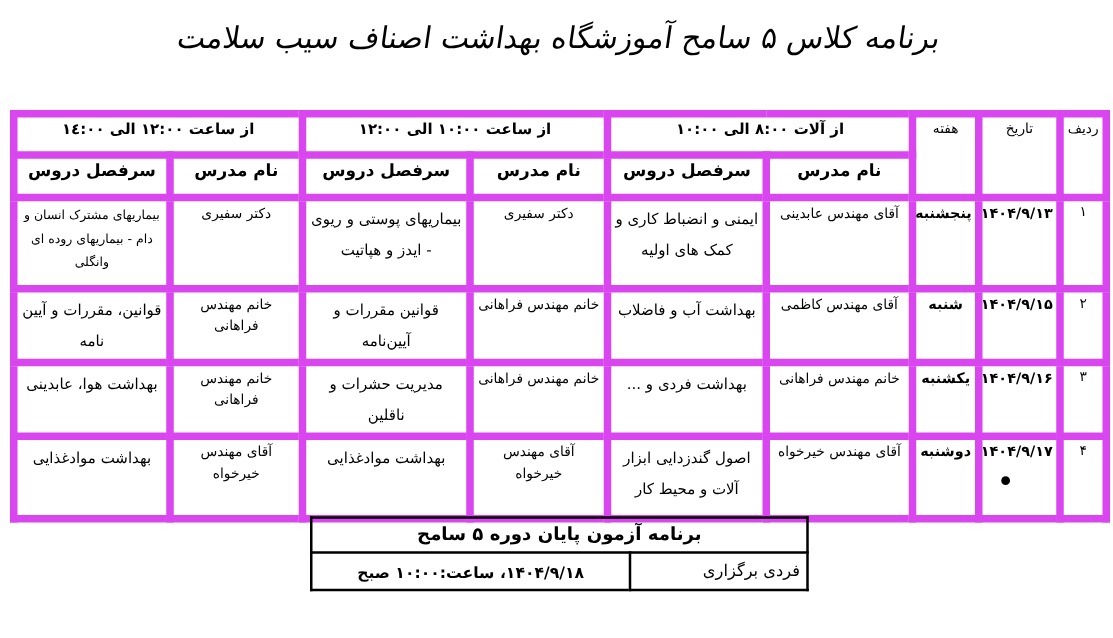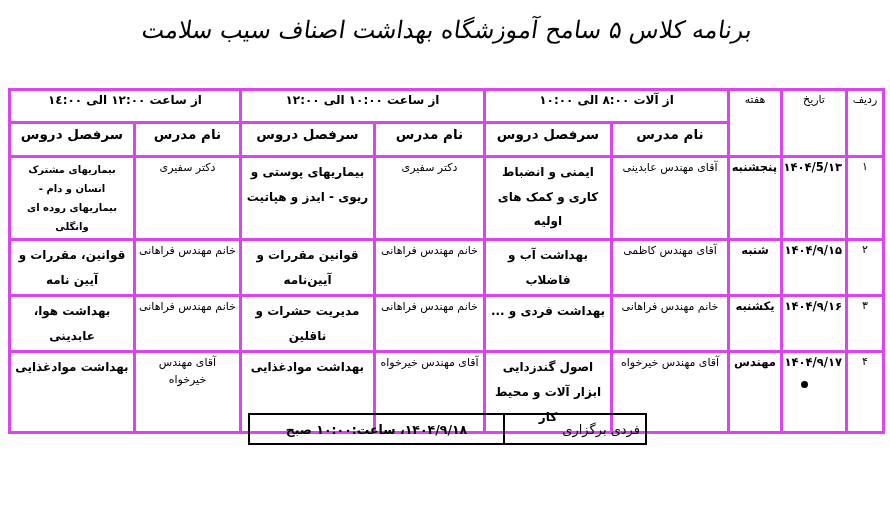--- a/index.html
+++ b/index.html
@@ -14,31 +14,31 @@
     display:flex;align-items:center;justify-content:center;
     direction:rtl;font-size:24px;font-style:italic;letter-spacing:-1px;
     transform:skewX(6deg);
   }
   
   table.sched{
     position:absolute;top:88px;left:8px;width:874px;
     border-collapse:collapse;table-layout:fixed;direction:rtl;
   }
   table.sched th,table.sched td{
-    border:3px solid #d946ef;padding:2px 3px;text-align:center;
+    border:6px solid #d946ef;padding:2px 3px;text-align:center;
     vertical-align:top;overflow:hidden;
   }
   th.time-header{font-size:12px;font-weight:bold;padding-top:7px;}
   th.meta-header{font-size:11px;font-weight:normal;padding-top:7px;}
   th.sub-header{font-size:13.5px;font-weight:bold;padding-top:10px;}
   td.no-cell{font-size:11px;font-weight:normal;padding-top:7px;}
   td.date-cell{font-size:11.5px;font-weight:bold;padding-top:7px;}
   td.day-cell{font-size:11.5px;font-weight:bold;padding-top:7px;}
   td.teacher-cell{font-size:11px;font-weight:normal;padding-top:6px;line-height:1.5;margin-top:13px;}
-  td.topic-cell{font-size:12px;font-weight:bold;line-height:2.05;padding-top:3px;margin-left:29px;}
+  td.topic-cell{font-size:12px;font-weight:normal;line-height:2.05;padding-top:3px;margin-left:29px;}
   td.topic-cell.small{font-size:10px;line-height:1.9;}
   
   table.exam{
     position:absolute;top:413px;left:248px;width:397px;
     border-collapse:collapse;table-layout:fixed;direction:rtl;
   }
   table.exam td{border:2px solid #000;overflow:hidden;}
   td.exam-title-cell{
     font-size:14.5px;font-weight:bold;text-align:center;
     height:24px;vertical-align:middle;
@@ -86,21 +86,21 @@
   <tr style="height:34px">
     <th class="sub-header">نام مدرس</th>
     <th class="sub-header">سرفصل دروس</th>
     <th class="sub-header">نام مدرس</th>
     <th class="sub-header">سرفصل دروس</th>
     <th class="sub-header">نام مدرس</th>
     <th class="sub-header">سرفصل دروس</th>
   </tr>
   <tr style="height:73px">
     <td class="no-cell">۱</td>
-    <td class="date-cell">۱۴۰۴/5/۱۳</td>
+    <td class="date-cell">۱۴۰۴/۹/۱۳</td>
     <td class="day-cell">پنجشنبه</td>
     <td class="teacher-cell">آقای مهندس عابدینی</td>
     <td class="topic-cell">ایمنی و انضباط کاری و کمک های اولیه</td>
     <td class="teacher-cell">دکتر سفیری</td>
     <td class="topic-cell">بیماریهای پوستی و ریوی - ایدز و هپاتیت</td>
     <td class="teacher-cell">دکتر سفیری</td>
     <td class="topic-cell small">بیماریهای مشترک انسان و دام - بیماریهای روده ای وانگلی</td>
   </tr>
   <tr style="height:40px">
     <td class="no-cell">۲</td>
@@ -120,37 +120,40 @@
     <td class="teacher-cell">خانم مهندس فراهانی</td>
     <td class="topic-cell">بهداشت فردی و ...</td>
     <td class="teacher-cell">خانم مهندس فراهانی</td>
     <td class="topic-cell">مدیریت حشرات و ناقلین</td>
     <td class="teacher-cell">خانم مهندس فراهانی</td>
     <td class="topic-cell">بهداشت هوا، عابدینی</td>
   </tr>
   <tr style="height:66px">
     <td class="no-cell">۴</td>
     <td class="date-cell">۱۴۰۴/۹/۱۷</td>
-    <td class="day-cell">مهندس</td>
+    <td class="day-cell">دوشنبه</td>
     <td class="teacher-cell">آقای مهندس خیرخواه</td>
     <td class="topic-cell">اصول گندزدایی ابزار آلات و محیط کار</td>
     <td class="teacher-cell">آقای مهندس خیرخواه</td>
     <td class="topic-cell">بهداشت موادغذایی</td>
     <td class="teacher-cell">آقای مهندس خیرخواه</td>
     <td class="topic-cell">بهداشت موادغذایی</td>
   </tr>
 </tbody>
   </table>
 
 <div class="bullet"></div>
 
 <table class="exam">
   <colgroup>
     <col style="width:142px">
       <col style="width:255px">
   </colgroup>
   <tbody>
+      <tr style="height:25px">
+    <td class="exam-title-cell" colspan="2">برنامه آزمون پایان دوره ۵ سامح</td>
+  </tr>
   <tr style="height:26px">
     <td class="exam-label-cell">فردی برگزاری</td>
     <td class="exam-value-cell">۱۴۰۴/۹/۱۸، ساعت:۱۰:۰۰ صبح</td>
   </tr>
 </tbody>
   </table>
 
 </body></html>

